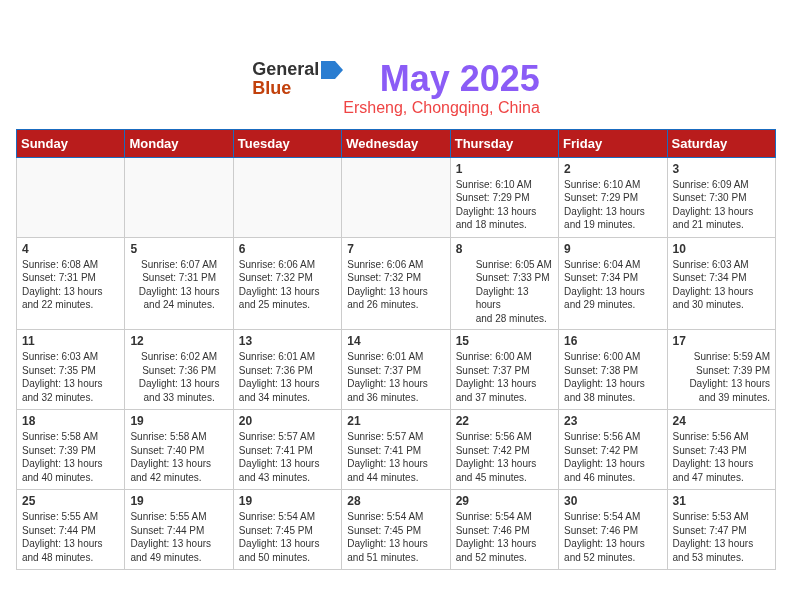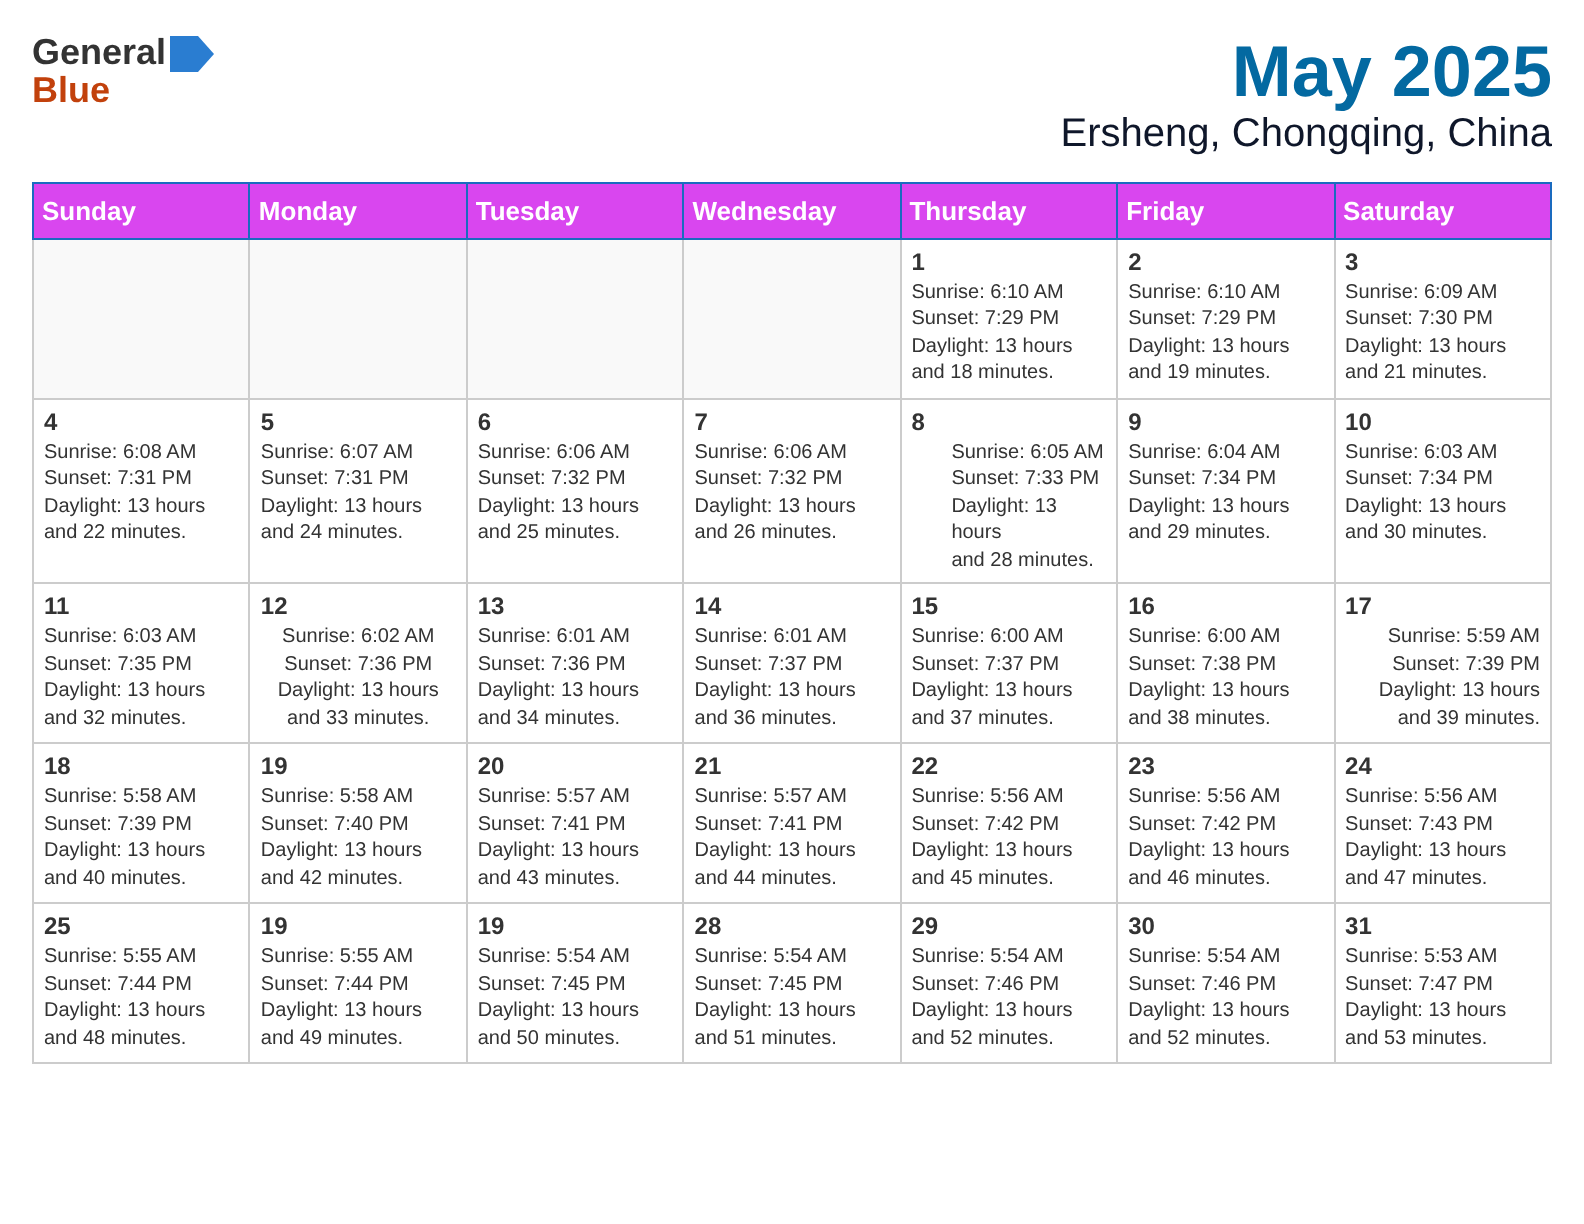--- a/index.html
+++ b/index.html
@@ -5,49 +5,50 @@
     * { box-sizing: border-box; margin: 0; padding: 0; }
     body {
       font-family: Arial, sans-serif;
       background: #fff;
       width: 792px;
       min-height: 612px;
       padding: 16px;
     }
     .header {
       display: flex;
-      justify-content: space-between;
+      justify-content: center;
       align-items: flex-start;
       margin-bottom: 12px;
+      margin-top: 43px;
     }
     .logo {
       display: flex;
       flex-direction: column;
       align-items: flex-start;
     }
     .title-block {
       text-align: right;
     }
     .month-year {
       font-size: 36px;
       font-weight: bold;
-      color: #0369a1;
+      color: #8b5cf6;
       line-height: 1.1;
     }
     .location {
-      font-size: 20px;
-      color: #0f172a;
+      font-size: 16px;
+      color: #ef4444;
     }
     .calendar {
       width: 100%;
       border-collapse: collapse;
       border: 1px solid #ccc;
     }
     .calendar th {
-      background: #d946ef;
+      background: #b91c1c;
       color: #fff;
       font-size: 13px;
       font-weight: bold;
       padding: 6px 4px;
       text-align: left;
       border: 1px solid #1a6bbf;
     }
     .calendar td {
       vertical-align: top;
       border: 1px solid #ccc;
@@ -135,21 +136,21 @@
       <tr>
         <td>
           <span class="day-number">4</span>
           <div class="cell-content" style="white-space: pre-line;">Sunrise: 6:08 AM
 Sunset: 7:31 PM
 Daylight: 13 hours
 and 22 minutes.</div>
         </td>
         <td>
           <span class="day-number">5</span>
-          <div class="cell-content" style="white-space: pre-line;">Sunrise: 6:07 AM
+          <div class="cell-content" style="white-space: pre-line; text-align: center;">Sunrise: 6:07 AM
 Sunset: 7:31 PM
 Daylight: 13 hours
 and 24 minutes.</div>
         </td>
         <td>
           <span class="day-number">6</span>
           <div class="cell-content" style="white-space: pre-line;">Sunrise: 6:06 AM
 Sunset: 7:32 PM
 Daylight: 13 hours
 and 25 minutes.</div>

